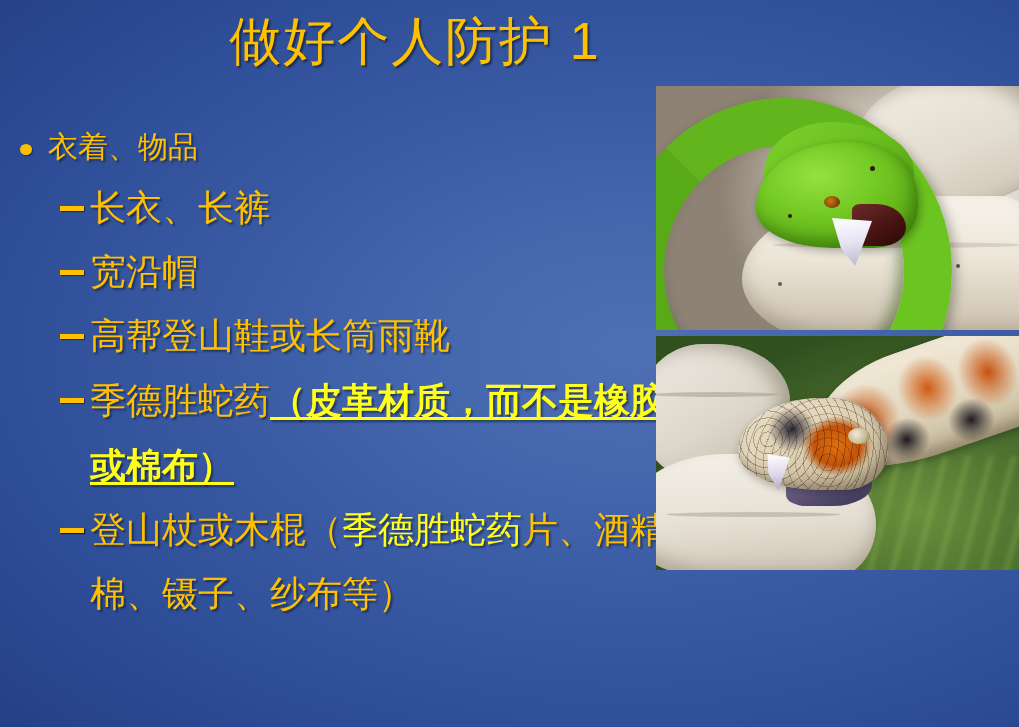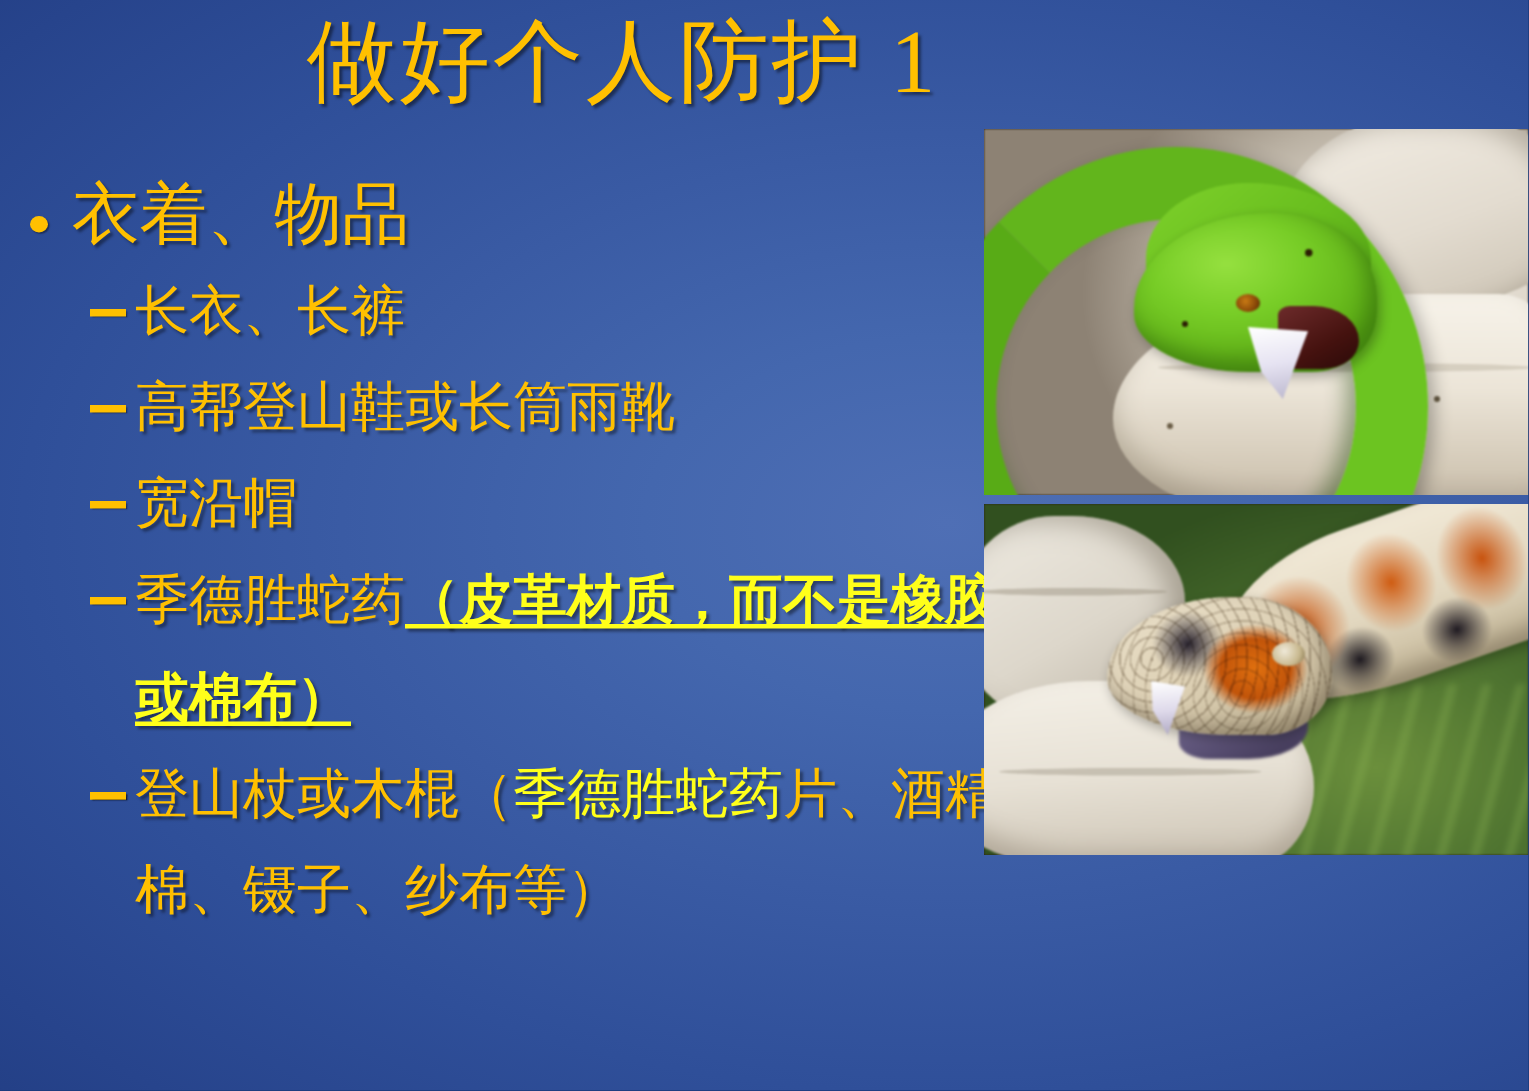--- a/index.html
+++ b/index.html
@@ -27,42 +27,42 @@
   }
 
   
   .title {
     position: absolute;
     left: 0;
     top: 8px;
     width: 830px;
     text-align: center;
     color: #ffc000;
-    font-family: Liberation Serif, serif;
-    font-size: 60px;
+    font-family: Liberation Sans, sans-serif;
+    font-size: 52px;
     line-height: 66px;
     letter-spacing: 2px;
     text-shadow: 2px 2px 2px rgba(0,0,0,0.45);
     white-space: nowrap;
   }
 
   
   .body-block {
     position: absolute;
     left: 8px;
     top: 118px;
     width: 660px;
   }
 
   .lvl1 {
     position: relative;
     padding-left: 40px;
     color: #ffc000;
-    font-family: Liberation Mono, monospace;
-    font-size: 45px;
+    font-family: Liberation Serif, serif;
+    font-size: 30px;
     line-height: 58px;
     text-shadow: 2px 2px 2px rgba(0,0,0,0.42);
     white-space: nowrap;
   }
   .lvl1 .dot {
     position: absolute;
     left: 12px;
     top: 26px;
     width: 12px;
     height: 11px;
@@ -269,26 +269,26 @@
       <span>衣着、物品</span>
     </div>
 
     <div class="lvl2">
       <span class="dash"></span>
       <span class="txt">长衣、长裤</span>
     </div>
 
     <div class="lvl2">
       <span class="dash"></span>
+      <span class="txt">宽沿帽</span>
+    </div>
+
+    <div class="lvl2">
+      <span class="dash"></span>
       <span class="txt">高帮登山鞋或长筒雨靴</span>
-    </div>
-
-    <div class="lvl2">
-      <span class="dash"></span>
-      <span class="txt">宽沿帽</span>
     </div>
 
     <div class="lvl2 wrap2">
       <span class="dash"></span>
       <span class="txt">季德胜蛇药</span><span class="hi-underline">（皮革材质，而不是橡胶或棉布）</span>
     </div>
 
     <div class="lvl2">
       <span class="dash"></span>
     </div>

